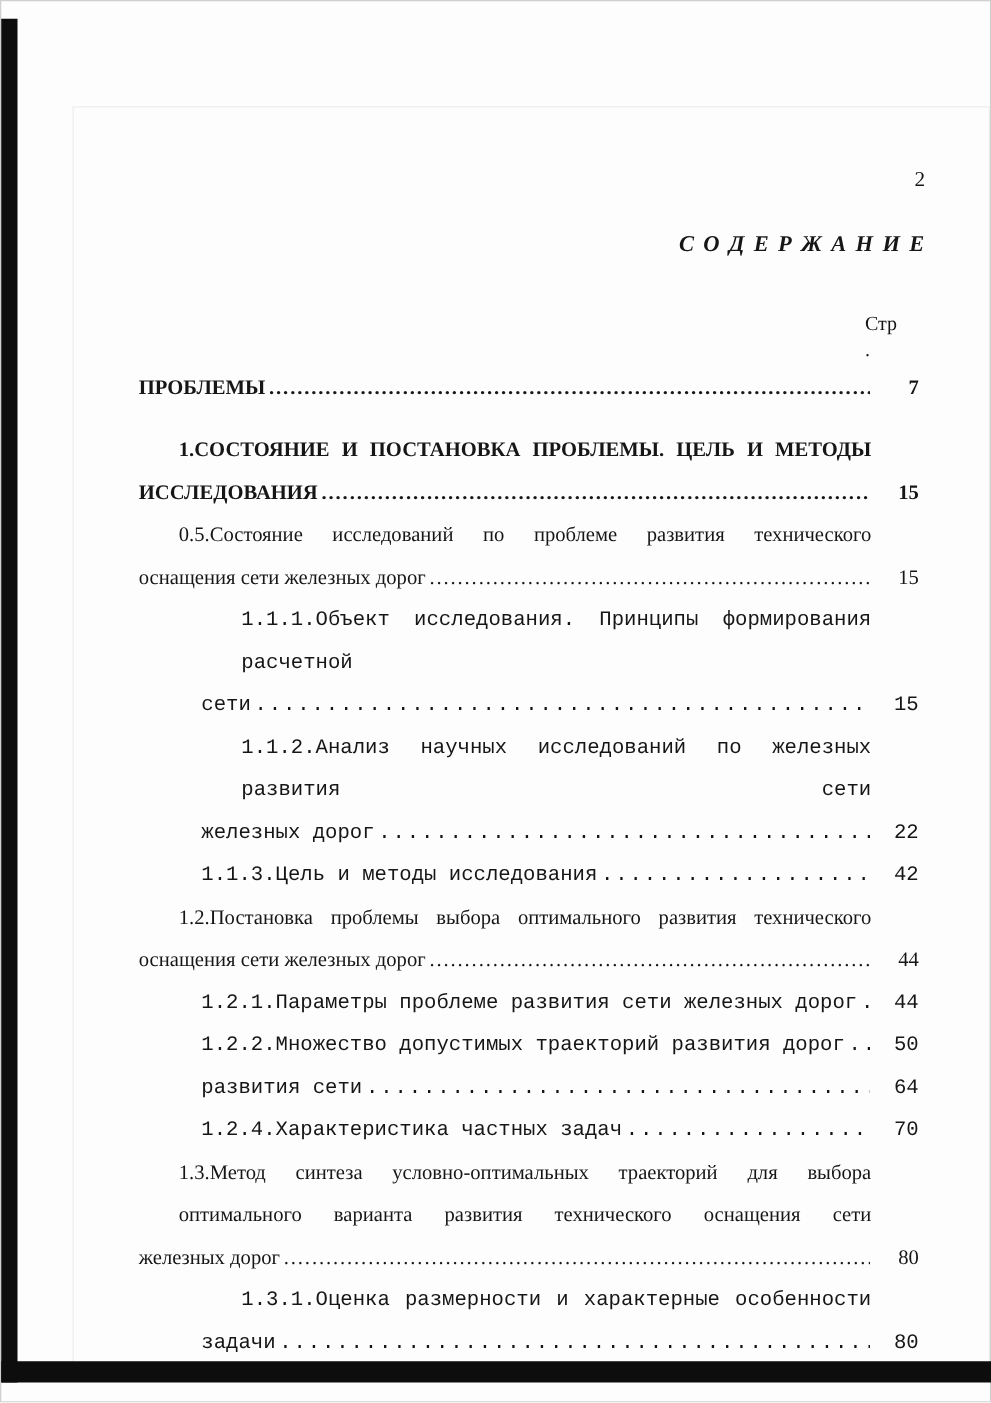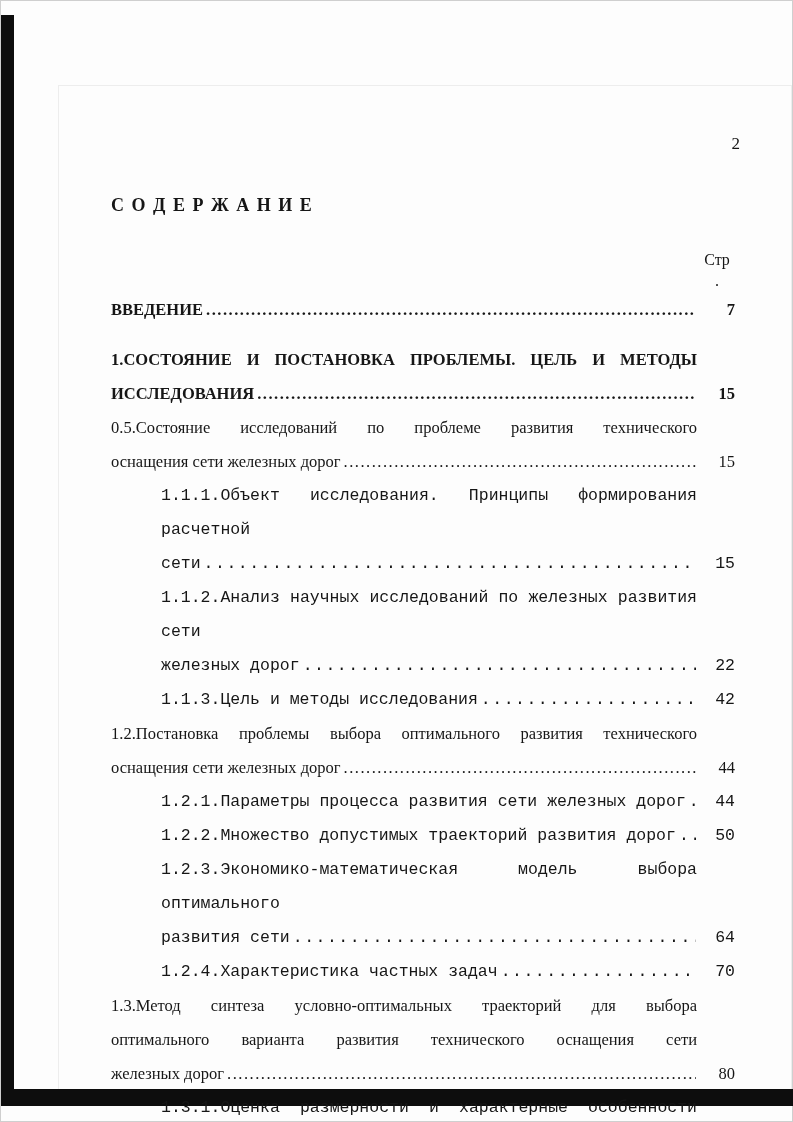--- a/index.html
+++ b/index.html
@@ -29,43 +29,45 @@
   .page-frame {
     position:absolute; left:57px; top:84px; width:734px; height:1006px;
     border:1px solid #ededed;
     pointer-events:none;
   }
   .corner-num {
     position:absolute; top:133px; right:52px;
     font-size:17px;
   }
   .doc-title {
-    position:absolute; top:194px; left:110px; width:630px;
-    text-align:left;
+    position:absolute; top:184px; left:110px; width:630px;
+    text-align:right;
     font-weight:bold;
     font-size:18px;
     letter-spacing:1.5px;
+    font-style:italic;
   }
   .col-header {
     position:absolute; top:248px; right:50px; width:50px;
-    text-align:center;
+    text-align:left;
     font-size:16px; line-height:21px;
   }
   .toc {
     position:absolute; top:292px; left:110px; width:630px;
     font-size:16.5px;
   }
   .toc-entry { line-height:34px; }
   .toc-entry.space-before { margin-top:16px; }
   .toc-entry.bold { font-weight:bold; }
   .toc-entry .line.fill {
     text-align:justify;
     text-align-last:justify;
     padding-right:44px;
     white-space:normal;
+    margin-left:32px;
   }
   .toc-entry.indent .line { padding-left:50px;font-family:Liberation Mono, monospace; }
   .line.last { display:flex; align-items:baseline; }
   .line.last .txt { white-space:nowrap; }
   .leader {
     flex:1 1 auto;
     overflow:hidden;
     white-space:nowrap;
     margin:0 3px;
     letter-spacing:1.5px;
@@ -93,21 +95,21 @@
   <div class="doc-title">С О Д Е Р Ж А Н И Е</div>
 
   <div class="col-header">
     <div>Стр</div>
     <div>.</div>
   </div>
 
   <div class="toc" id="toc">
       <div class="toc-entry bold">
         <div class="line last">
-          <span class="txt">ВВЕДЕНИЕ</span>
+          <span class="txt">ПРОБЛЕМЫ</span>
           <span class="leader"></span>
           <span class="pg">7</span>
         </div>
       </div>
       <div class="toc-entry bold space-before">
         <div class="line fill">1.СОСТОЯНИЕ  И  ПОСТАНОВКА  ПРОБЛЕМЫ.  ЦЕЛЬ  И  МЕТОДЫ</div>
         <div class="line last">
           <span class="txt">ИССЛЕДОВАНИЯ</span>
           <span class="leader"></span>
           <span class="pg">15</span>
@@ -147,34 +149,33 @@
       <div class="toc-entry">
         <div class="line fill">1.2.Постановка проблемы выбора оптимального развития технического</div>
         <div class="line last">
           <span class="txt">оснащения сети железных дорог</span>
           <span class="leader"></span>
           <span class="pg">44</span>
         </div>
       </div>
       <div class="toc-entry indent">
         <div class="line last">
-          <span class="txt">1.2.1.Параметры процесса развития сети железных дорог</span>
+          <span class="txt">1.2.1.Параметры проблеме развития сети железных дорог</span>
           <span class="leader"></span>
           <span class="pg">44</span>
         </div>
       </div>
       <div class="toc-entry indent">
         <div class="line last">
           <span class="txt">1.2.2.Множество допустимых траекторий развития дорог</span>
           <span class="leader"></span>
           <span class="pg">50</span>
         </div>
       </div>
       <div class="toc-entry indent">
-        <div class="line fill">1.2.3.Экономико-математическая модель выбора оптимального</div>
         <div class="line last">
           <span class="txt">развития сети</span>
           <span class="leader"></span>
           <span class="pg">64</span>
         </div>
       </div>
       <div class="toc-entry indent">
         <div class="line last">
           <span class="txt">1.2.4.Характеристика частных задач</span>
           <span class="leader"></span>

